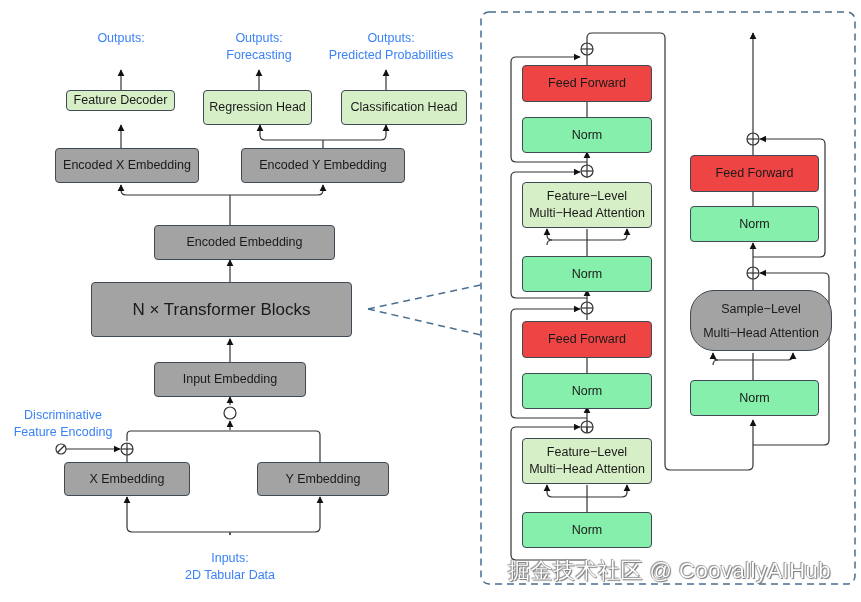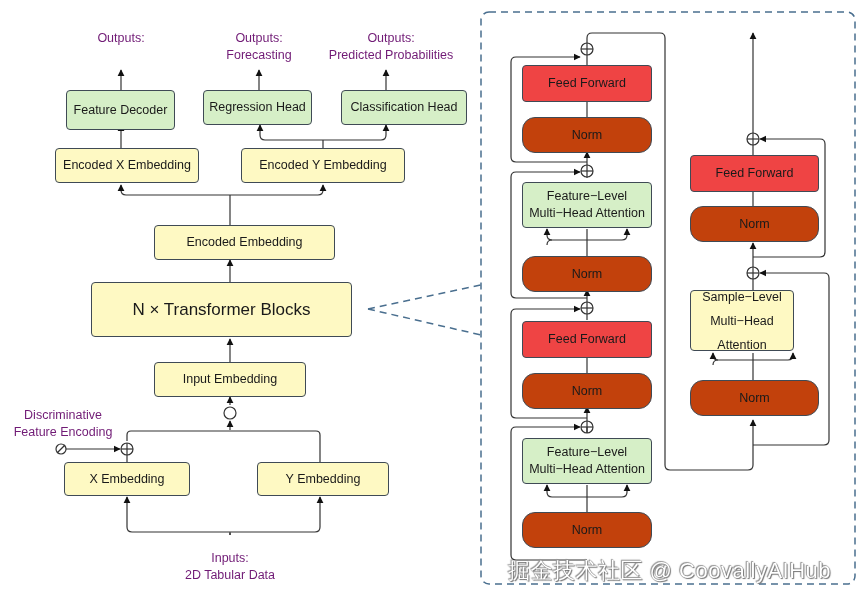--- a/index.html
+++ b/index.html
@@ -2,25 +2,25 @@
 <html><head>
 <meta charset="utf-8">
 <style>
   html, body { margin: 0; padding: 0; background: #ffffff; }
   body { width: 861px; height: 602px; position: relative; overflow: hidden;
          font-family: "Liberation Sans", "DejaVu Sans", sans-serif; color: #1a1a1a; }
   svg.wires { position: absolute; left: 0; top: 0; width: 861px; height: 602px; }
   .box { position: absolute; box-sizing: border-box; border: 1.2px solid #3f4a55; border-radius: 4px;
          display: flex; align-items: center; justify-content: center; text-align: center;
          font-size: 12.5px; line-height: 17px; }
-  .blue { background: #fef9c3; }
+  .blue { background: #a3a3a3; }
   .green { background: #d6efc7; }
   .yellow { background: #ef4444; }
-  .white { background: #c2410c; border-radius: 13px; }
-  .label { position: absolute; text-align: center; font-size: 12.5px; line-height: 17px; color: #701a75; }
+  .white { background: #86efac; }
+  .label { position: absolute; text-align: center; font-size: 12.5px; line-height: 17px; color: #3b82f6; }
   .big { font-size: 17px; font-weight: normal; }
   .watermark { position: absolute; left: 508px; top: 556px; font-size: 22px; color: #ffffff;
                text-shadow: 0 0 1px #555, 1px 1px 1px #777, -1px -1px 1px #999; letter-spacing: 0.5px; }
 </style>
 </head>
 <body>
 
 <svg class="wires" viewBox="0 0 861 602">
   <defs>
     <marker id="ah" viewBox="0 0 10 10" refX="9" refY="5" markerWidth="6" markerHeight="6" orient="auto-start-reverse">
@@ -138,21 +138,21 @@
 </div>
 <div class="label" style="left:210px;top:30px;width:98px;">
   <div>Outputs:</div>
   <div>Forecasting</div>
 </div>
 <div class="label" style="left:322px;top:30px;width:138px;">
   <div>Outputs:</div>
   <div>Predicted Probabilities</div>
 </div>
 
-<div class="box green" style="left:66px;top:90px;width:109px;height:40px;">Feature Decoder</div>
+<div class="box green" style="left:66px;top:90px;width:109px;height:21px;">Feature Decoder</div>
 <div class="box green" style="left:203px;top:90px;width:109px;height:35px;">Regression Head</div>
 <div class="box green" style="left:323px;top:90px;width:126px;height:35px;margin-left:18px;">Classification Head</div>
 
 <div class="box blue" style="left:55px;top:148px;width:144px;height:35px;">Encoded X Embedding</div>
 <div class="box blue" style="left:241px;top:148px;width:164px;height:35px;">Encoded Y Embedding</div>
 
 <div class="box blue" style="left:154px;top:225px;width:181px;height:35px;">Encoded Embedding</div>
 
 <div class="box blue big" style="left:91px;top:282px;width:261px;height:55px;">N × Transformer Blocks</div>
 
@@ -181,19 +181,19 @@
 <div class="box yellow" style="left:522px;top:321px;width:130px;height:37px;">Feed Forward</div>
 <div class="box white" style="left:522px;top:373px;width:130px;height:36px;">Norm</div>
 <div class="box green" style="left:522px;top:438px;width:130px;height:46px;flex-direction:column;">
   <div>Feature−Level</div>
   <div>Multi−Head Attention</div>
 </div>
 <div class="box white" style="left:522px;top:512px;width:130px;height:36px;">Norm</div>
 
 <div class="box yellow" style="left:690px;top:155px;width:129px;height:37px;">Feed Forward</div>
 <div class="box white" style="left:690px;top:206px;width:129px;height:36px;">Norm</div>
-<div class="box blue" style="left:690px;top:290px;width:104px;height:61px;flex-direction:column;line-height:24px;">
+<div class="box blue" style="left:690px;top:290px;width:142px;height:61px;flex-direction:column;line-height:24px;border-radius:24px;">
   <div>Sample−Level</div>
   <div>Multi−Head Attention</div>
 </div>
 <div class="box white" style="left:690px;top:380px;width:129px;height:36px;">Norm</div>
 
 <div class="watermark">掘金技术社区 @ CoovallyAIHub</div>
 
 </body></html>

